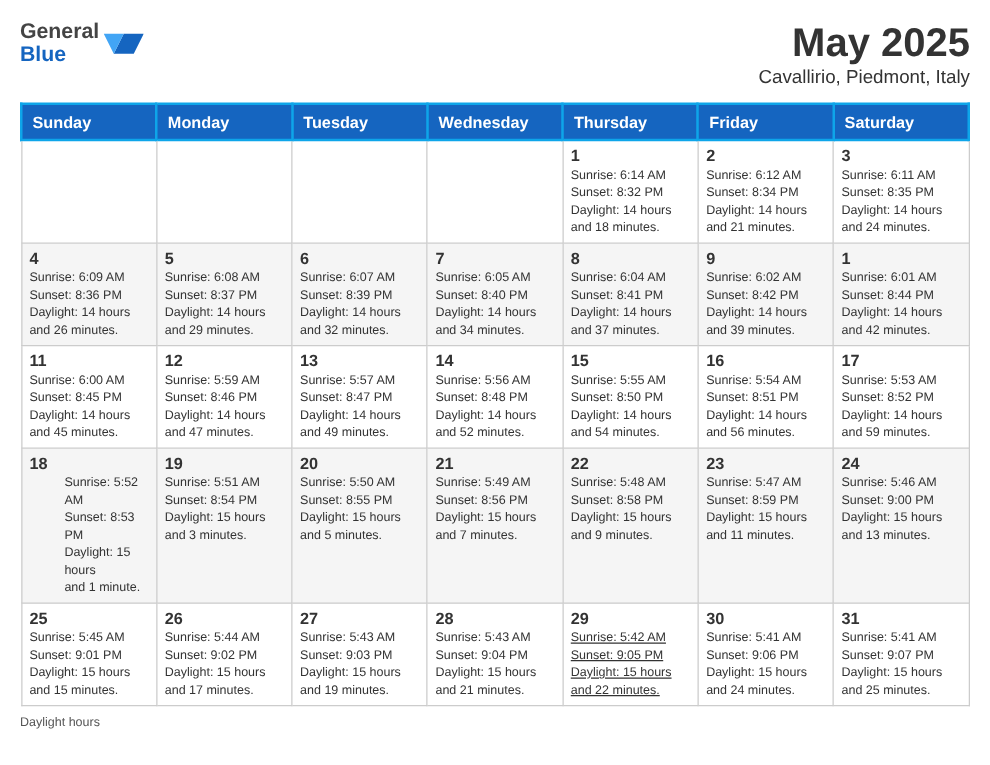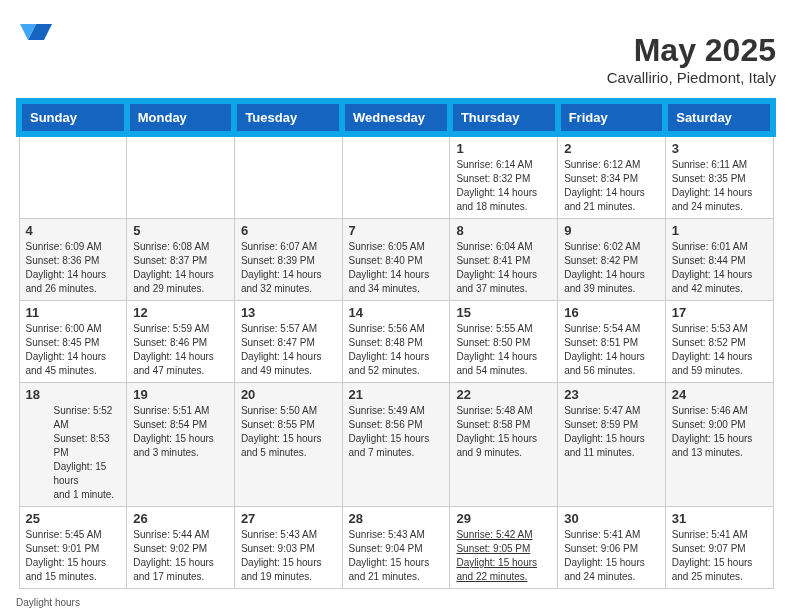--- a/index.html
+++ b/index.html
@@ -17,21 +17,20 @@
       margin-bottom: 12px;
     }
     .logo {
       display: flex;
       align-items: center;
     }
     .logo-general { color: #333; }
     .logo-blue { color: #1565c0; }
     .title-area {
       text-align: right;
-      margin-top: 16px;
     }
     .month-title {
       font-size: 32px;
       font-weight: bold;
       color: #333;
     }
     .subtitle {
       font-size: 15px;
       color: #333;
     }
@@ -40,21 +39,21 @@
       border-collapse: collapse;
       border: 1px solid #ccc;
     }
     .calendar th {
       background-color: #1565c0;
       color: #fff;
       text-align: left;
       padding: 6px 8px;
       font-size: 13px;
       font-weight: bold;
-      border: 6px solid #0ea5e9;
+      border: 2px solid #0ea5e9;
     }
     .calendar td {
       vertical-align: top;
       padding: 4px 6px;
       border: 1px solid #ccc;
       width: 108px;
       min-height: 80px;
       font-size: 10.5px;
       color: #333;
       background: #fff;
@@ -87,20 +86,24 @@
     .row-even td { background: #f5f5f5; }
     .row-odd td { background: #fff; }
   </style>
 </head>
 <body>
 
 <div class="header-area">
   <div class="logo">
     <div>
       <div style="display:flex;align-items:center;">
+        <div>
+          <div class="logo-general" style="font-size:17px;font-weight:bold;color:#444;line-height:1.1;">General</div>
+          <div class="logo-blue" style="font-size:17px;font-weight:bold;color:#1565c0;line-height:1.1;">Blue</div>
+        </div>
         <svg width="32" height="32" viewBox="0 0 32 32" style="margin-left:4px;">
           <polygon points="8,24 16,8 32,8 24,24" fill="#1565c0"></polygon>
           <polygon points="8,24 16,8 0,8" fill="#42a5f5"></polygon>
         </svg>
       </div>
     </div>
   </div>
   <div class="title-area">
     <div class="month-title">May 2025</div>
     <div class="subtitle">Cavallirio, Piedmont, Italy</div>

